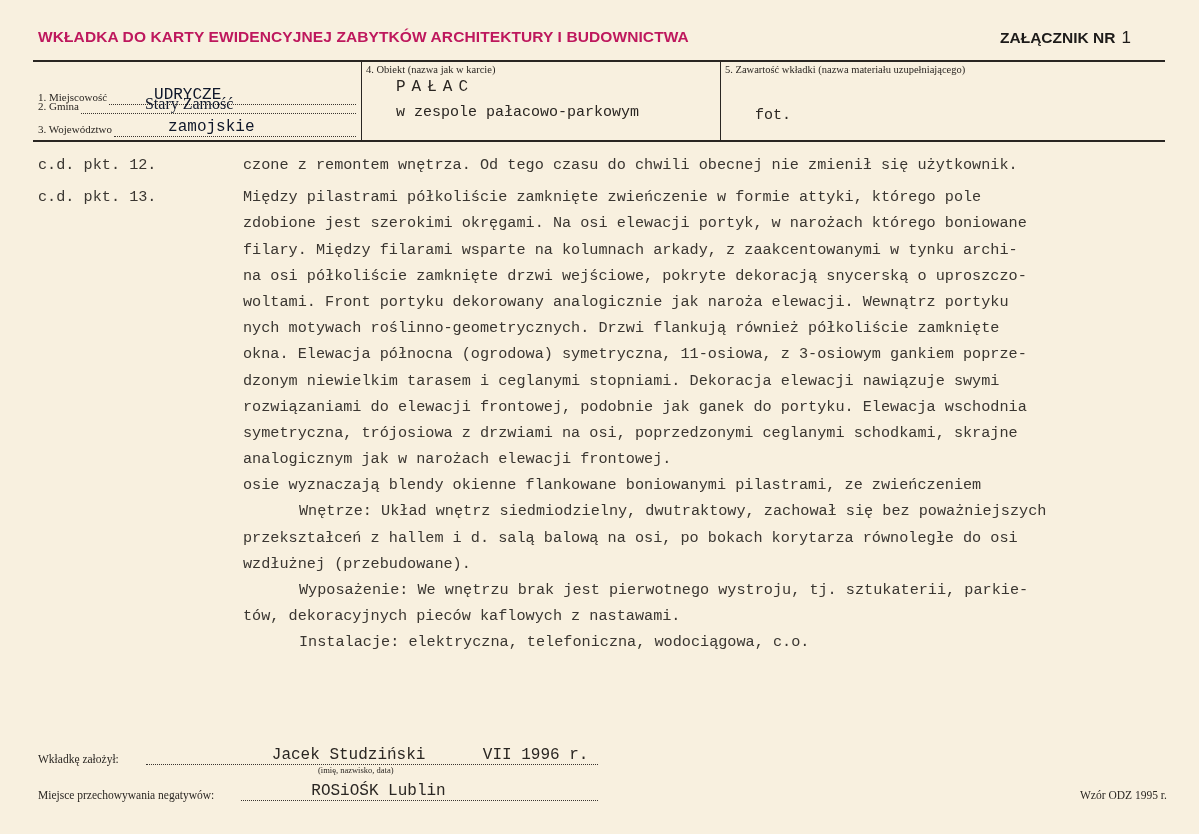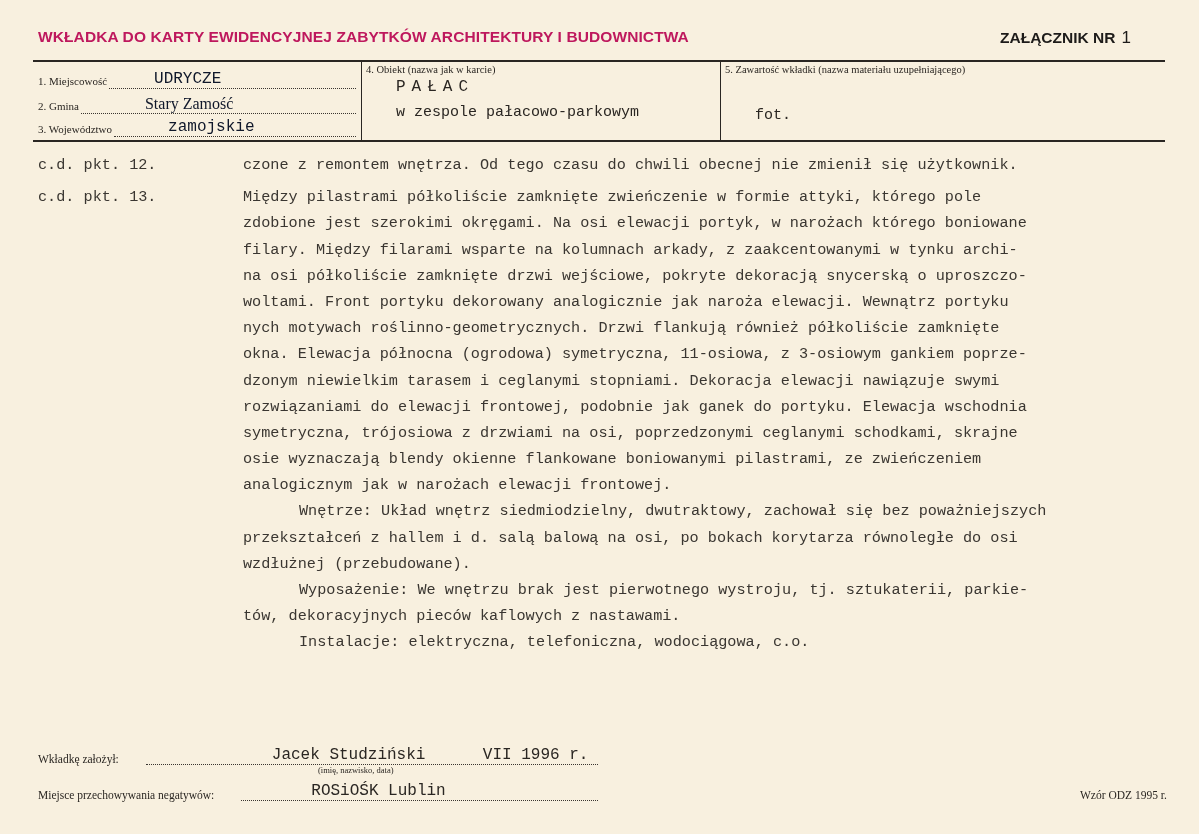--- a/index.html
+++ b/index.html
@@ -74,21 +74,21 @@
 </head>
 <body>
 
 <div class="title sans">WKŁADKA DO KARTY EWIDENCYJNEJ ZABYTKÓW ARCHITEKTURY I BUDOWNICTWA</div>
 <div class="annex sans">
   <span>ZAŁĄCZNIK NR</span><span class="num">1</span>
 </div>
 
 <div class="header-table">
   <div class="col1">
-    <div class="field-row" style="top:5px;">
+    <div class="field-row" style="top:21px;">
       <span class="field-label serif">1. Miejscowość</span>
       <span class="field-dots">
         <span class="field-value mono" style="left:45px;">UDRYCZE</span>
       </span>
     </div>
     <div class="field-row" style="top:30px;">
       <span class="field-label serif">2. Gmina</span>
       <span class="field-dots">
         <span class="field-value mono" style="left:64px;font-family:Liberation Serif, serif;">Stary Zamość</span>
       </span>
@@ -124,22 +124,22 @@
       <div class="line">Między pilastrami półkoliście zamknięte zwieńczenie w formie attyki, którego pole</div>
       <div class="line">zdobione jest szerokimi okręgami. Na osi elewacji portyk, w narożach którego boniowane</div>
       <div class="line">filary. Między filarami wsparte na kolumnach arkady, z zaakcentowanymi w tynku archi-</div>
       <div class="line">na osi półkoliście zamknięte drzwi wejściowe, pokryte dekoracją snycerską o uproszczo-</div>
       <div class="line">woltami. Front portyku dekorowany analogicznie jak naroża elewacji. Wewnątrz portyku</div>
       <div class="line">nych motywach roślinno-geometrycznych. Drzwi flankują również półkoliście zamknięte</div>
       <div class="line">okna. Elewacja północna (ogrodowa) symetryczna, 11-osiowa, z 3-osiowym gankiem poprze-</div>
       <div class="line">dzonym niewielkim tarasem i ceglanymi stopniami. Dekoracja elewacji nawiązuje swymi</div>
       <div class="line">rozwiązaniami do elewacji frontowej, podobnie jak ganek do portyku. Elewacja wschodnia</div>
       <div class="line">symetryczna, trójosiowa z drzwiami na osi, poprzedzonymi ceglanymi schodkami, skrajne</div>
+      <div class="line">analogicznym jak w narożach elewacji frontowej.</div>
       <div class="line">osie wyznaczają blendy okienne flankowane boniowanymi pilastrami, ze zwieńczeniem</div>
-      <div class="line">analogicznym jak w narożach elewacji frontowej.</div>
 
       <div class="line indent"><span class="u">Wnętrze:</span><span> Układ wnętrz siedmiodzielny, dwutraktowy, zachował się bez poważniejszych</span></div>
       <div class="line">przekształceń z hallem i d. salą balową na osi, po bokach korytarza równoległe do osi</div>
       <div class="line">wzdłużnej (przebudowane).</div>
 
       <div class="line indent"><span class="u">Wyposażenie:</span><span> We wnętrzu brak jest pierwotnego wystroju, tj. sztukaterii, parkie-</span></div>
       <div class="line">tów, dekoracyjnych pieców kaflowych z nastawami.</div>
 
       <div class="line indent"><span class="u">Instalacje:</span><span> elektryczna, telefoniczna, wodociągowa, c.o.</span></div>
     </div>

